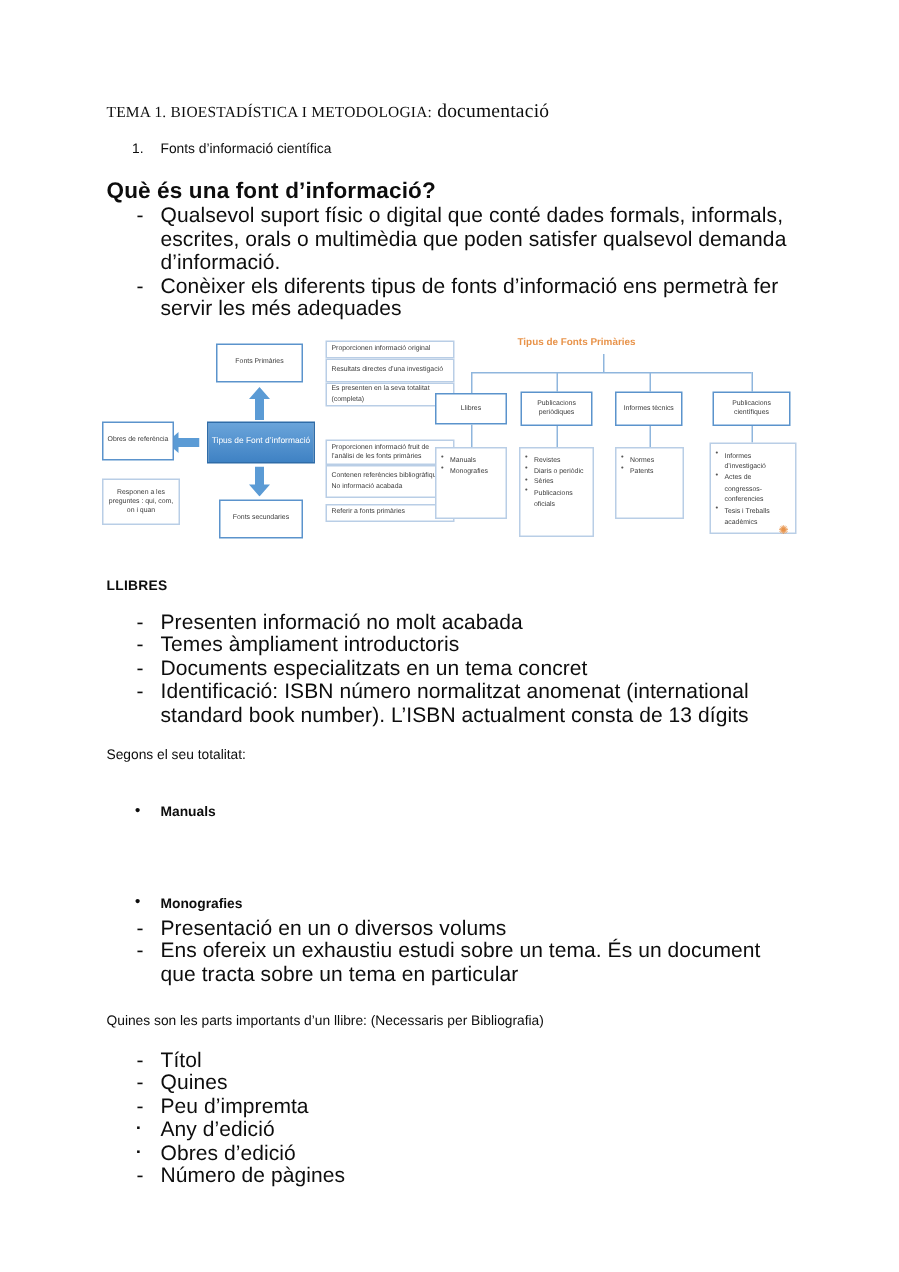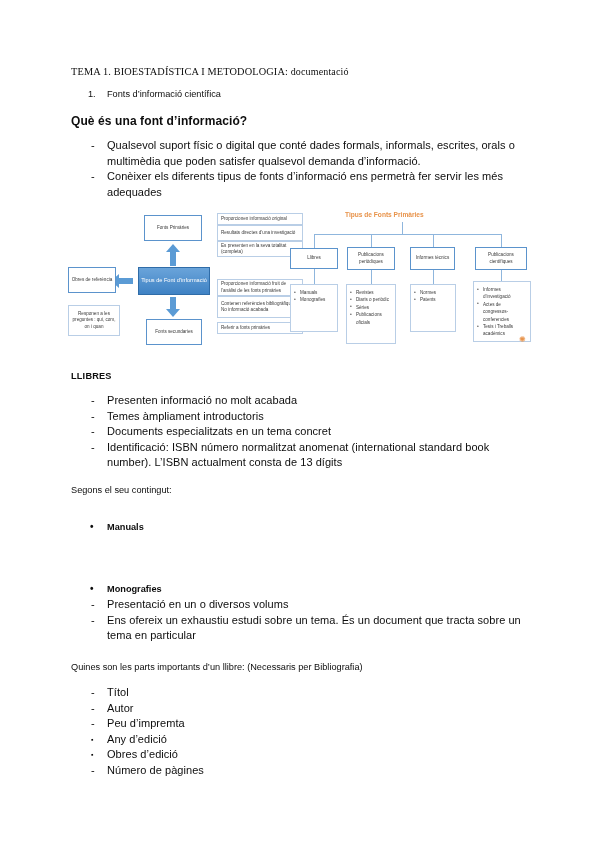--- a/index.html
+++ b/index.html
@@ -32,56 +32,55 @@
 
   
   .doc-title {
     font-family: "Liberation Serif", serif;
     font-size: 10.3px;
     letter-spacing: .15px;
     color: #0d0d0d;
     margin-bottom: 11px;
     white-space: nowrap;
   }
-  .doc-title .tail { font-size: 10px; }
+  .doc-title .tail { font-size: 13px; }
 
   .numlist {
     margin: 0 0 13px 0;
     padding: 0;
     list-style: none;
   }
   .numlist li {
     position: relative;
     padding-left: 36px;
     font-size: 9.2px;
     line-height: 13px;
   }
   .numlist li .num {
     position: absolute;
     left: 17px;
     top: 0;
     font-size: 9.2px;
   }
 
   .q-head {
-    font-size: 12px;
+    font-size: 15px;
     font-weight: bold;
-    margin-bottom: 10px;
     letter-spacing: .1px;
   }
 
   .dashlist {
     margin: 0;
     padding: 0;
     list-style: none;
   }
   .dashlist > li {
     position: relative;
     padding-left: 36px;
-    font-size: 11px;
+    font-size: 14px;
     line-height: 15.5px;
     letter-spacing: .05px;
   }
   .dashlist > li::before {
     content: "-";
     position: absolute;
     left: 20px;
     top: 0;
   }
   .dashlist.sq > li::before { content: "\25AA"; font-size: 7px; left: 20px; top: 0px;}
@@ -322,21 +321,21 @@
 
     <ul class="dashlist">
       <li>Presenten informació no molt acabada</li>
       <li>Temes àmpliament introductoris</li>
       <li>Documents especialitzats en un tema concret</li>
       <li>Identificació: ISBN número normalitzat anomenat (international standard book number). L’ISBN actualment consta de 13 dígits</li>
     </ul>
 
     <div class="sp12"></div>
 
-    <div class="plain">Segons el seu contingut:</div>
+    <div class="plain">Segons el seu totalitat:</div>
 
     <div class="sp22"></div>
 
     <div class="bullet-head">Manuals</div>
 
     <div class="sp30"></div>
     <div class="sp16"></div>
 
     <div class="bullet-head">Monografies</div>
     <ul class="dashlist">
@@ -345,21 +344,21 @@
     </ul>
 
     <div class="sp16"></div>
 
     <div class="plain">Quines son les parts importants d’un llibre: (Necessaris per Bibliografia)</div>
 
     <div class="sp10"></div>
 
     <ul class="dashlist">
       <li>Títol</li>
-      <li>Autor</li>
+      <li>Quines</li>
       <li>Peu d’impremta</li>
     </ul>
     <ul class="dashlist sq">
       <li>Any d’edició</li>
       <li>Obres d’edició</li>
     </ul>
     <ul class="dashlist">
       <li>Número de pàgines</li>
     </ul>
 

